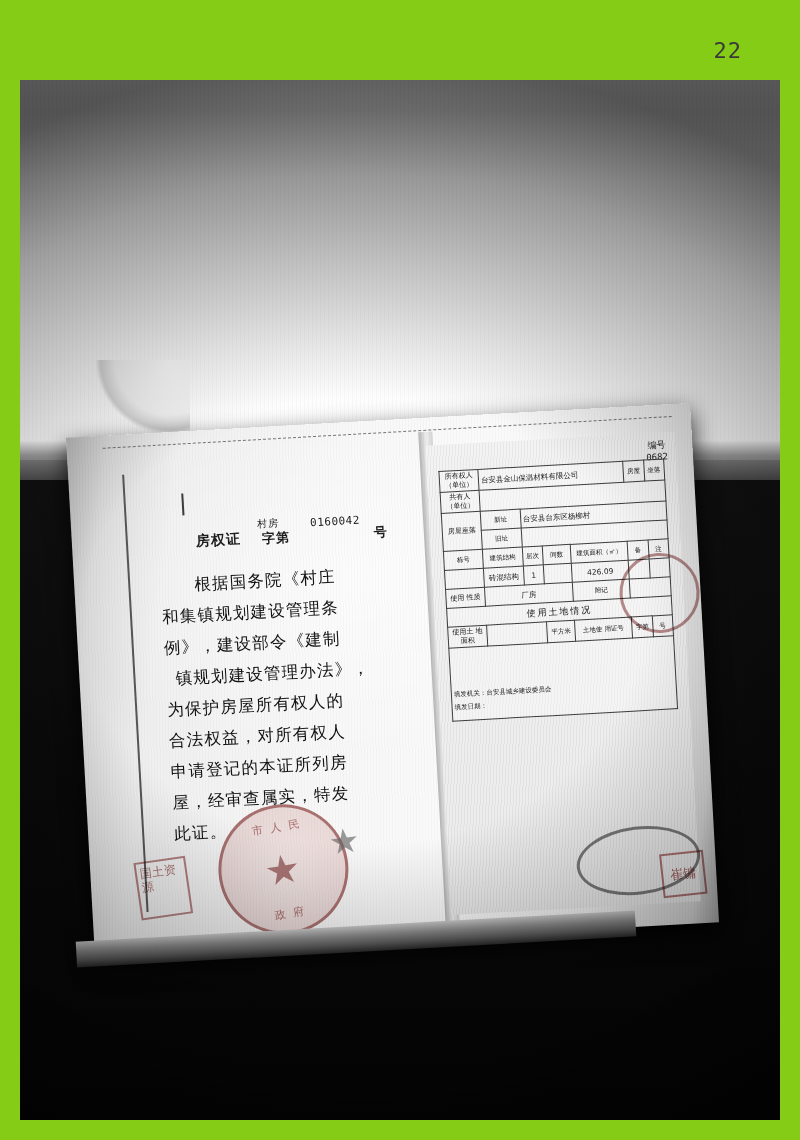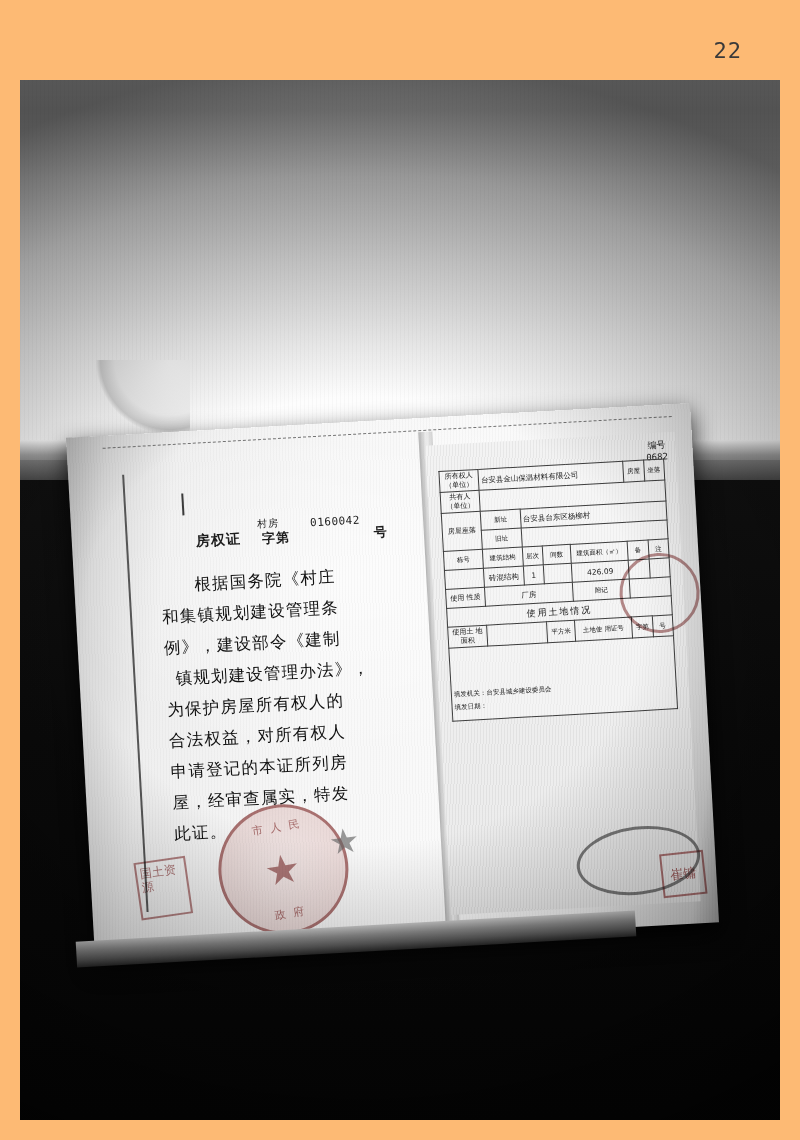--- a/index.html
+++ b/index.html
@@ -13,21 +13,21 @@
     font-family: "DejaVu Sans", "Liberation Sans", sans-serif;
     position: relative;
     overflow: hidden;
   }
 
   
   #page {
     position: absolute;
     left: 0; top: 0;
     width: 800px; height: 1140px;
-    background: #fdba74;
+    background: #84cc16;
   }
 
   
   #page-number {
     position: absolute;
     right: 58px;
     top: 38px;
     font-size: 22px;
     letter-spacing: 1px;
     color: #3a3a3a;

